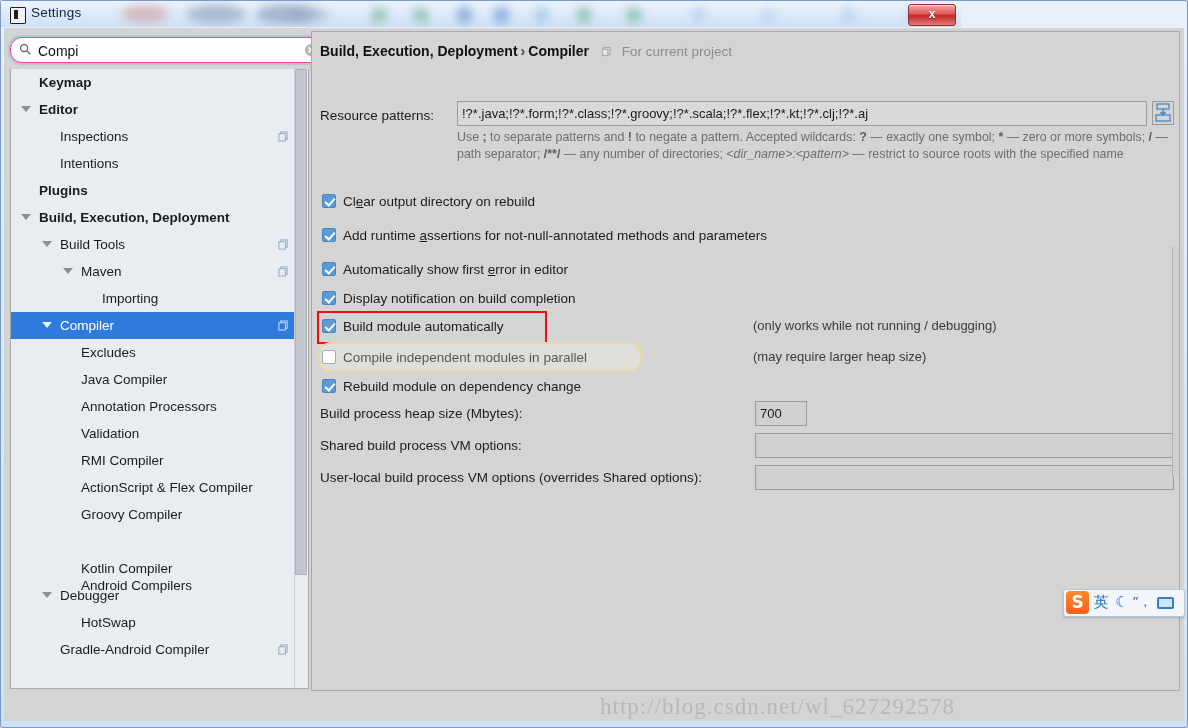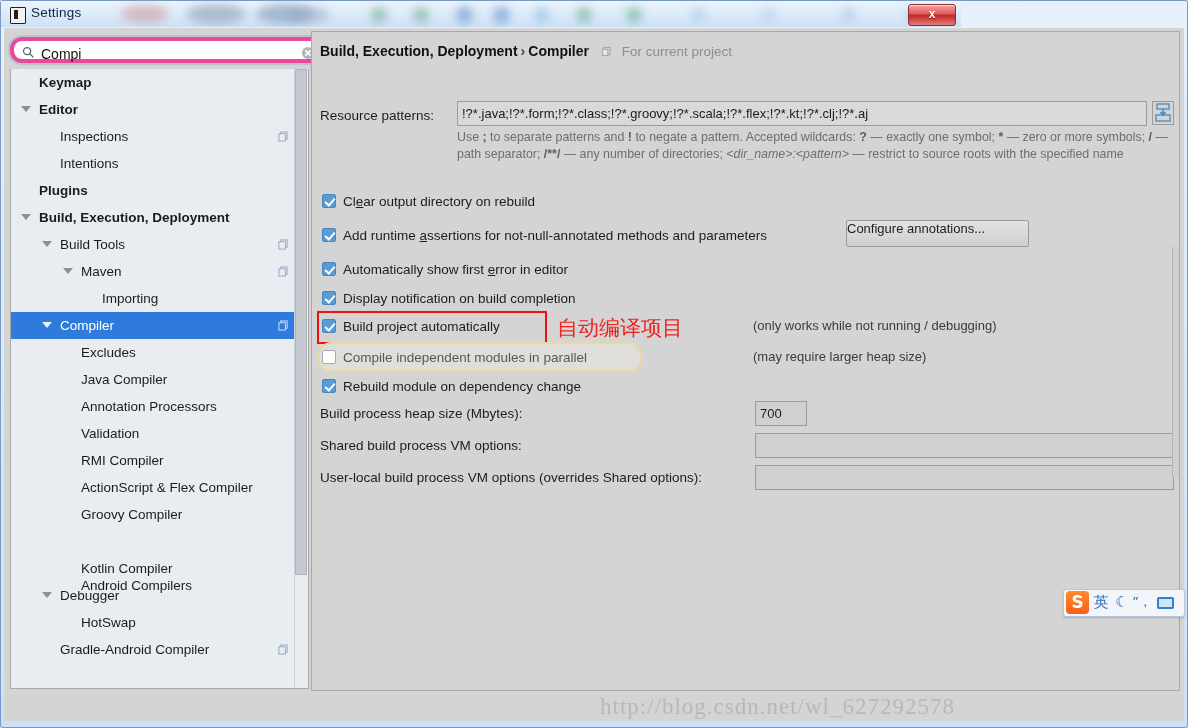--- a/index.html
+++ b/index.html
@@ -51,21 +51,21 @@
   
   .dialog{
     position:absolute;left:4px;top:28px;width:1180px;height:693px;
     background:#d4d4d4;
     box-sizing:border-box;
   }
 
   
   .search-wrap{
     position:absolute;left:6px;top:9px;width:316px;height:26px;
-    background:#ffffff;border:4px solid #ec4899;border-radius:12px;
+    background:#ffffff;border:1px solid #ec4899;border-radius:12px;
     box-shadow:0 0 0 2px rgba(126,167,214,.35);
     box-sizing:border-box;
   }
   .search-icon{
     position:absolute;left:8px;top:5px;width:13px;height:13px;
   }
   .search-input{
     position:absolute;left:25px;top:0;width:248px;height:24px;
     border:none;outline:none;background:transparent;
     font-family:"Liberation Sans",sans-serif;font-size:14px;color:#111;
@@ -407,52 +407,50 @@
 
       <div class="cbrow" style="left:10px;top:160px;">
         <span class="cb on"></span>
         <span class="cb-label"><span>Cl</span><span class="mn">e</span><span>ar output directory on rebuild</span></span>
       </div>
 
       <div class="cbrow" style="left:10px;top:194px;">
         <span class="cb on"></span>
         <span class="cb-label"><span>Add runtime </span><span class="mn">a</span><span>ssertions for not-null-annotated methods and parameters</span></span>
       </div>
-      <div class="btn-inline" style="left:534px;top:188px;width:183px;">Configure annotations...</div>
 
       <div class="cbrow" style="left:10px;top:228px;">
         <span class="cb on"></span>
         <span class="cb-label"><span>Automatically show first </span><span class="mn">e</span><span>rror in editor</span></span>
       </div>
 
       <div class="cbrow" style="left:10px;top:257px;">
         <span class="cb on"></span>
         <span class="cb-label">Display notification on build completion</span>
       </div>
 
       <div class="cbrow" style="left:10px;top:285px;">
         <span class="cb on"></span>
-        <span class="cb-label">Build project automatically</span>
+        <span class="cb-label">Build module automatically</span>
       </div>
 
       <div class="cbrow" style="left:10px;top:316px;">
         <span class="cb"></span>
         <span class="cb-label">Compile independent modules in parallel</span>
       </div>
 
       <div class="cbrow" style="left:10px;top:345px;">
         <span class="cb on"></span>
         <span class="cb-label">Rebuild module on dependency change</span>
       </div>
 
       <div class="hint" style="left:441px;top:286px;">(only works while not running / debugging)</div>
       <div class="hint" style="left:441px;top:317px;">(may require larger heap size)</div>
 
       <div class="anno-rect" style="left:5px;top:279px;width:226px;height:29px;"></div>
-      <div class="anno-text" style="left:245px;top:282px;">自动编译项目</div>
       <div class="focus-ring" style="left:6px;top:310px;width:320px;height:26px;"></div>
 
       <div class="row-label" style="left:8px;top:374px;">Build process heap size (Mbytes):</div>
       <input class="txtfield light" style="left: 443px; top: 369px; width: 52px; height: 25px;" value="700">
 
       <div class="row-label" style="left:8px;top:406px;text-align:center;">Shared build process VM options:</div>
       <input class="txtfield light" style="left: 443px; top: 401px; width: 419px; height: 25px;" value="">
 
       <div class="row-label" style="left:8px;top:438px;">User-local build process VM options (overrides Shared options):</div>
       <input class="txtfield light" style="left: 443px; top: 433px; width: 419px; height: 25px;" value="">

